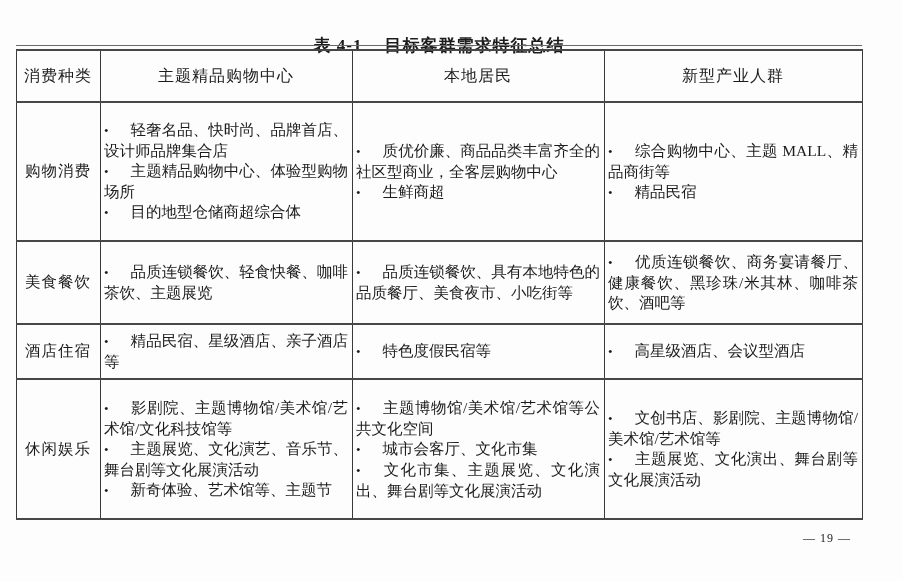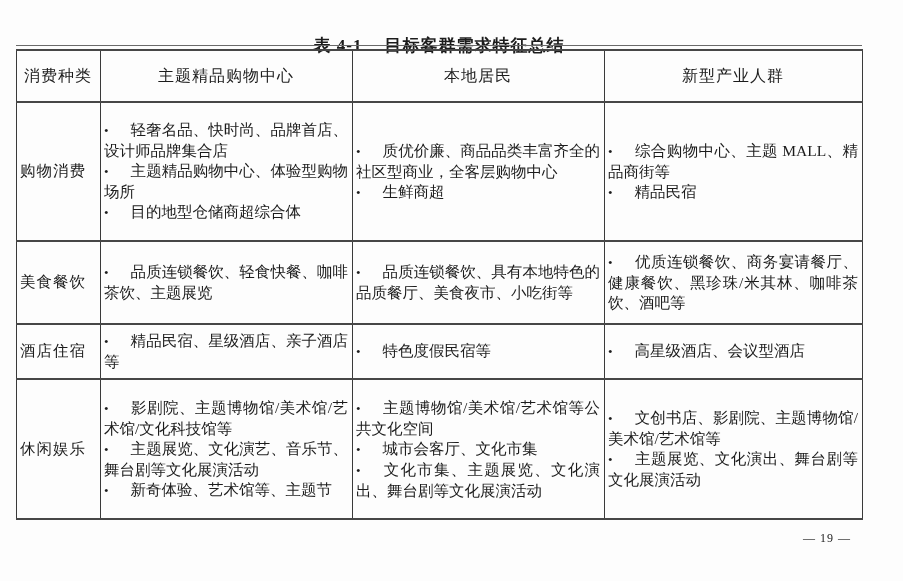--- a/index.html
+++ b/index.html
@@ -49,20 +49,21 @@
     border-top: 2px solid #474747;
     border-bottom: 2px solid #474747;
     font-weight: normal;
     font-size: 15.5px;
     vertical-align: middle;
     padding: 2px 4px 2px 3px;
   }
   table.demand td.content { text-align: justify; line-height: 20px; }
   table.demand th { text-align: center; font-size: 16px; letter-spacing: 1px; }
   td.category {
+    text-align: center;
     font-size: 16px;
     letter-spacing: 1px;
     padding: 0;
   }
   tr.r-head { height: 52px; }
   tr.r-0 { height: 139px; }
   tr.r-1 { height: 83px; }
   tr.r-2 { height: 55px; }
   tr.r-3 { height: 140px; }
   .item { text-align: justify; }

